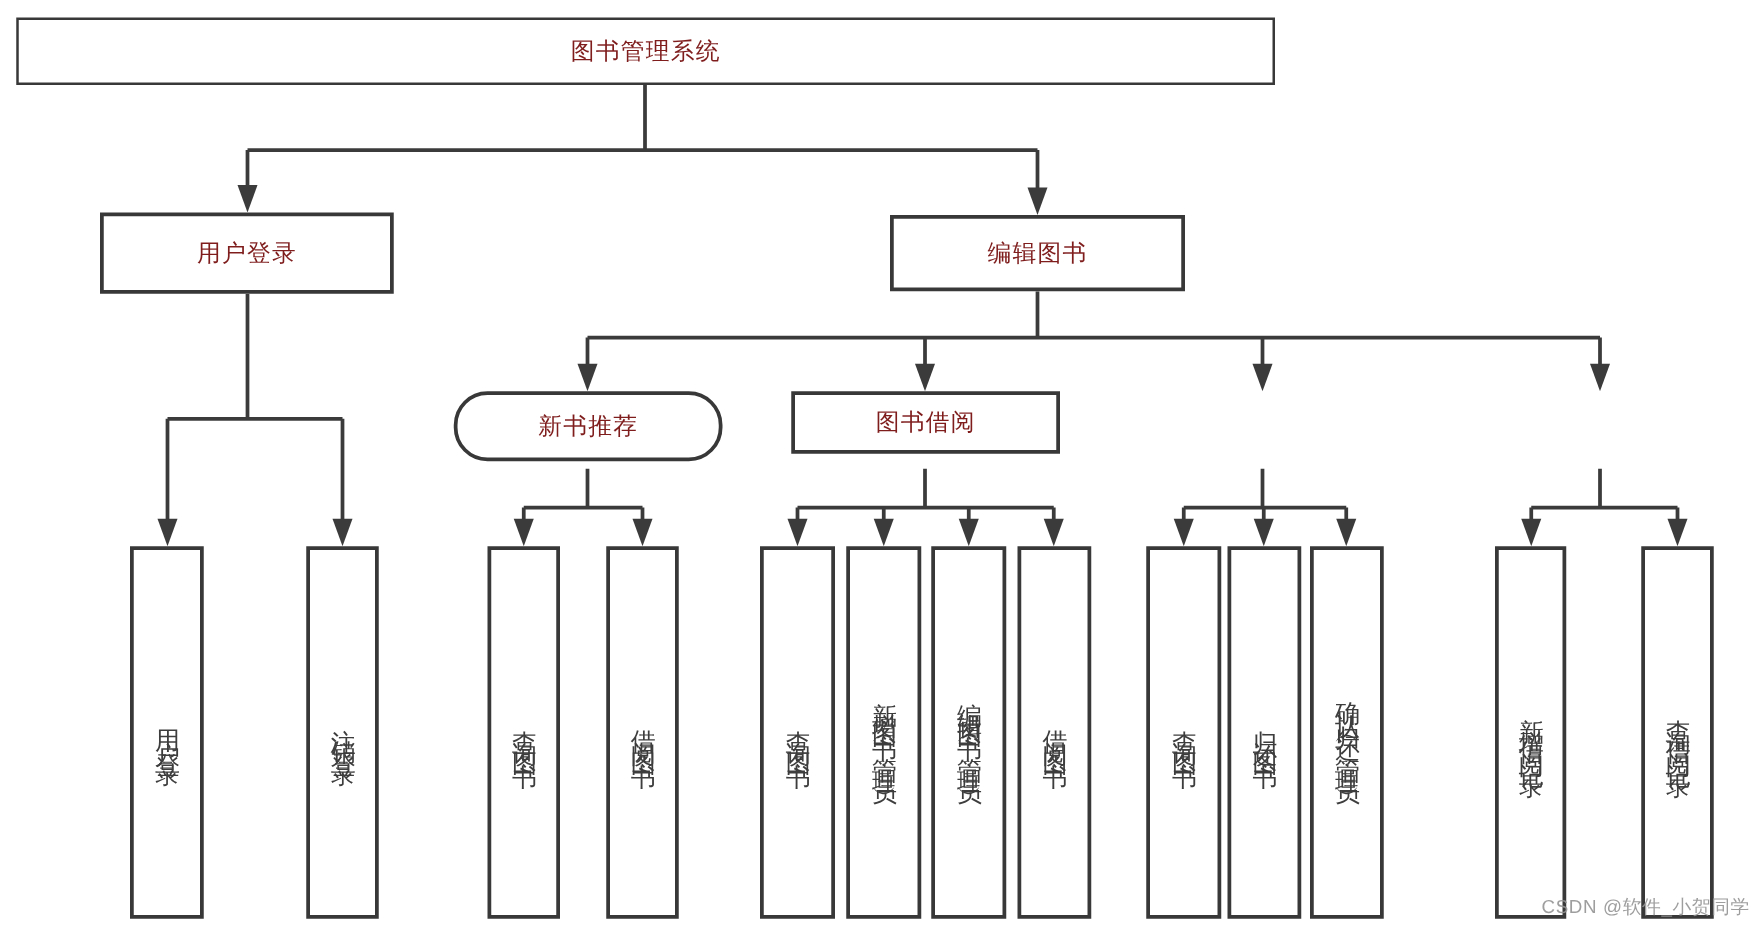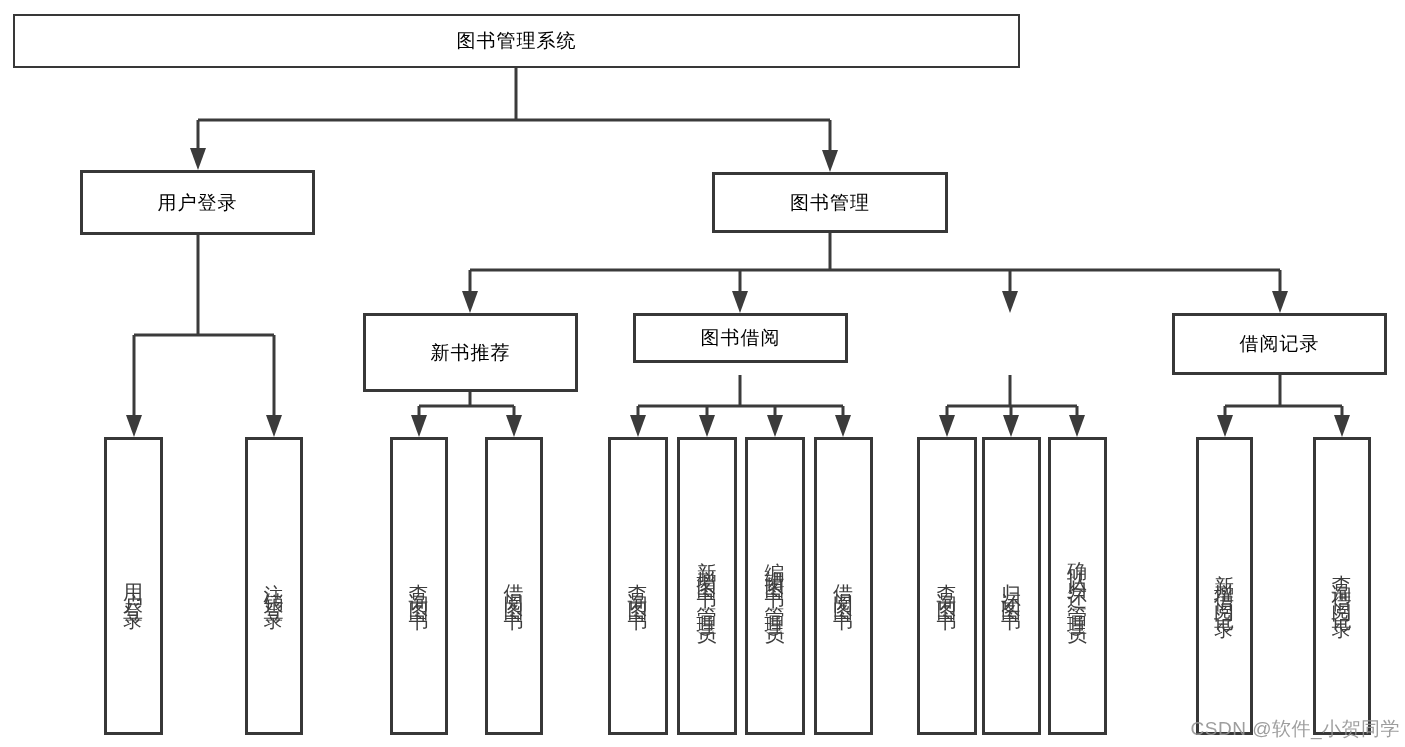--- a/index.html
+++ b/index.html
@@ -31,21 +31,21 @@
     stroke: none;
   }
   .box {
     position: absolute;
     box-sizing: border-box;
     background: #ffffff;
     border: 3px solid #383838;
     display: flex;
     align-items: center;
     justify-content: center;
-    color: #000000;
+    color: #7f1d1d;
     font-size: 19px;
     letter-spacing: 1px;
   }
   .box.root {
     border-width: 2px;
     font-size: 19px;
   }
   .vbox {
     position: absolute;
     box-sizing: border-box;
@@ -63,21 +63,21 @@
     letter-spacing: 9px;
     line-height: 1;
     white-space: nowrap;
   }
   .watermark {
     position: absolute;
     left: 1180px;
     top: 716px;
     width: 220px;
     text-align: right;
-    font-size: 19px;
+    font-size: 15px;
     color: rgba(148, 148, 148, 0.9);
     letter-spacing: 0.5px;
     z-index: 5;
   }
 </style>
 </head>
 <body>
 
 <div class="canvas">
 
@@ -139,25 +139,24 @@
     <path d="M1225,406 H1342"></path>
     <path d="M1225,406 V418"></path>
     <polygon points="1217,415 1233,415 1225,437"></polygon>
     <path d="M1342,406 V418"></path>
     <polygon points="1334,415 1350,415 1342,437"></polygon>
   </svg>
 
   <div class="box root" style="left:13px; top:14px; width:1007px; height:54px;">图书管理系统</div>
 
   <div class="box" style="left:80px; top:170px; width:235px; height:65px;">用户登录</div>
-  <div class="box" style="left:712px; top:172px; width:236px; height:61px;">图书管理</div>
-
-  <div class="box" style="left:363px; top:313px; width:215px; height:79px;">新书推荐</div>
+  <div class="box" style="left:712px; top:172px; width:236px; height:61px;">编辑图书</div>
+
+  <div class="box" style="left:363px; top:313px; width:215px; height:56px;border-radius:27px;">新书推荐</div>
   <div class="box" style="left:633px; top:313px; width:215px; height:50px;">图书借阅</div>
-  <div class="box" style="left:1172px; top:313px; width:215px; height:62px;">借阅记录</div>
 
   <div class="vbox" style="left:104px; top:437px; width:59px; height:298px;">
     <span>用户登录</span>
   </div>
   <div class="vbox" style="left:245px; top:437px; width:58px; height:298px;">
     <span>注销登录</span>
   </div>
 
   <div class="vbox" style="left:390px; top:437px; width:58px; height:298px;">
     <span>查询图书</span>

